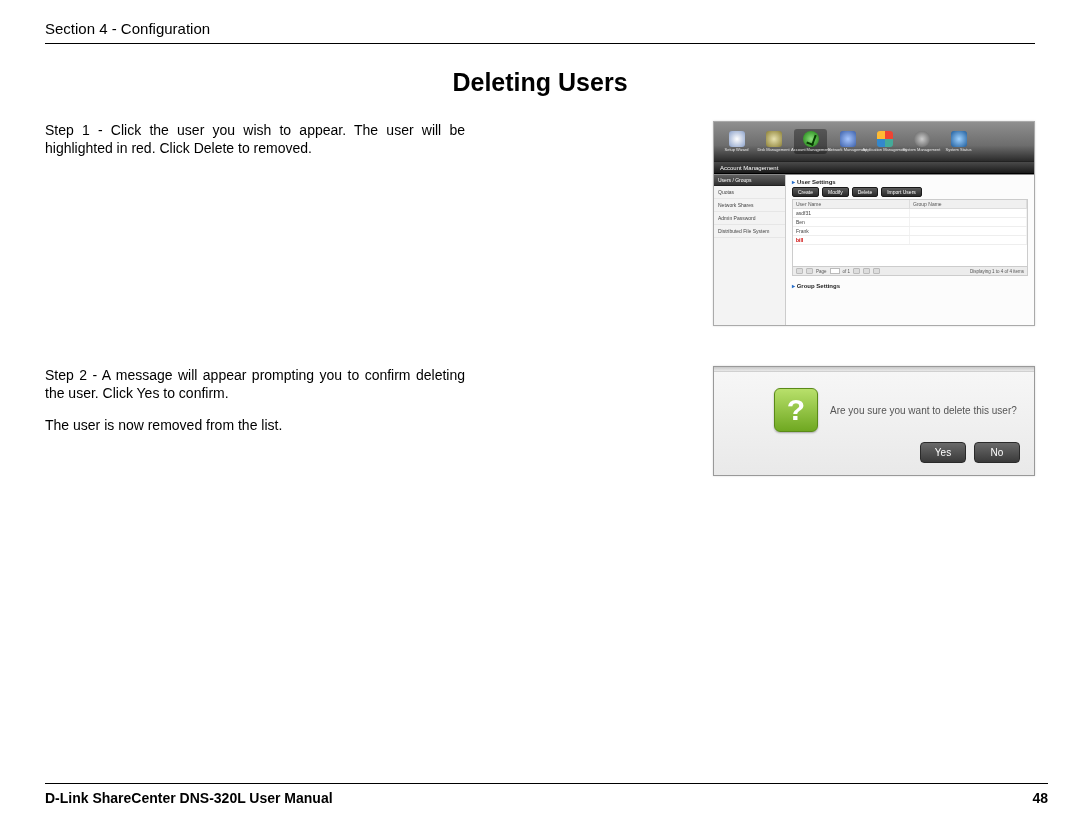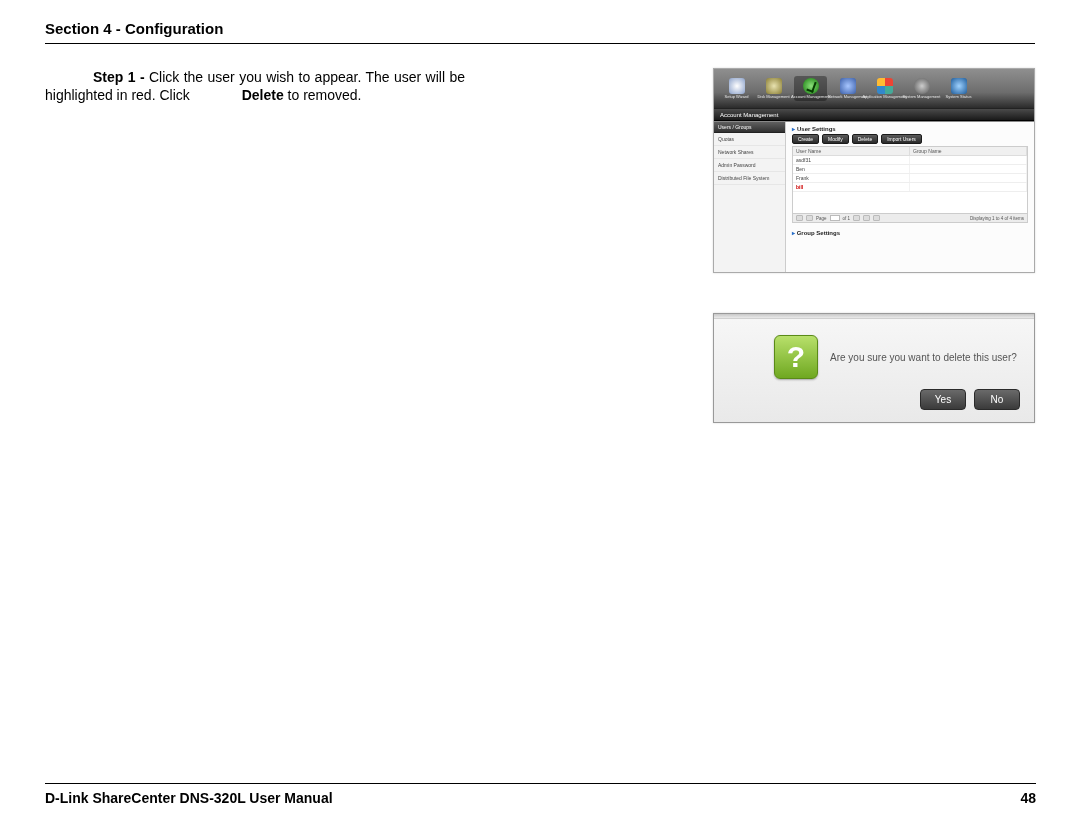--- a/index.html
+++ b/index.html
@@ -9,21 +9,21 @@
     background: #fff;
     font-family: "Myriad Pro", "Segoe UI", Arial, sans-serif;
     color: #000;
     position: relative;
   }
   .page {
     padding: 20px 45px 0 45px;
   }
   .header-section {
     font-size: 15px;
-    font-weight: bold;
+    font-weight: normal;
     padding-bottom: 6px;
     border-bottom: 1px solid #000;
     margin-bottom: 24px;
   }
   .page-title {
     text-align: center;
     font-size: 25px;
     font-weight: bold;
     margin-bottom: 24px;
   }
@@ -33,21 +33,21 @@
     margin-bottom: 30px;
   }
   .text-col {
     flex: 0 0 420px;
     font-size: 14px;
     line-height: 1.3;
     text-align: justify;
     text-justify: inter-word;
   }
   .text-col p { margin-bottom: 14px; }
-  .text-col strong { font-weight: bold; margin-left: 48px; }
+  .text-col strong { font-weight: normal; }
   .img-col {
     flex: 1;
     display: flex;
     justify-content: flex-end;
   }
 
   
   .shot1 {
     width: 322px;
     height: 205px;
@@ -213,35 +213,36 @@
     color:#fff;
     font-size:10px;
     text-align:center;
     border-radius:4px;
     border:1px solid #2a2a2a;
   }
 
   
   .footer {
     position:absolute;
-    left:45px; right:44px; bottom:28px;
+    left:45px; right:32px; bottom:28px;
     border-top:1px solid #000;
     padding-top:6px;
     display:flex;
     justify-content:space-between;
     font-size:14px;
     font-weight:bold;
   }
 </style>
 </head>
 <body>
 
 <div class="page">
   <div class="header-section">Section 4 - Configuration</div>
 
+  <div class="page-title">Deleting Users</div>
 
   <div class="content-row">
     <div class="text-col">
       <p>
         <strong>Step 1 - </strong><span>Click the user you wish to appear. The user will be highlighted in red. Click </span><strong>Delete</strong><span> to removed.</span>
       </p>
     </div>
     <div class="img-col">
       <div class="shot1">
         <div class="toolbar">
@@ -331,20 +332,26 @@
               <span style="margin-left:auto">Displaying 1 to 4 of 4 items</span>
             </div>
             <div class="sec-hdr2"><span class="arrow" style="color:#2a6fc9">▸</span> <span>Group Settings</span></div>
           </div>
         </div>
       </div>
     </div>
   </div>
 
   <div class="content-row" style="margin-top:40px;">
+    <div class="text-col">
+      <p>
+        <strong>Step 2 - </strong><span>A message will appear prompting you to confirm deleting the user. Click </span><strong>Yes</strong><span> to confirm.</span>
+      </p>
+      <p>The user is now removed from the list.</p>
+    </div>
     <div class="img-col">
       <div class="shot2">
         <div class="shot2-top"></div>
         <div class="dlg-body">
           <div class="q-icon">?</div>
           <div class="dlg-text">Are you sure you want to delete this user?</div>
         </div>
         <div class="dlg-btns">
           <div class="dlg-btn">Yes</div>
           <div class="dlg-btn">No</div>

